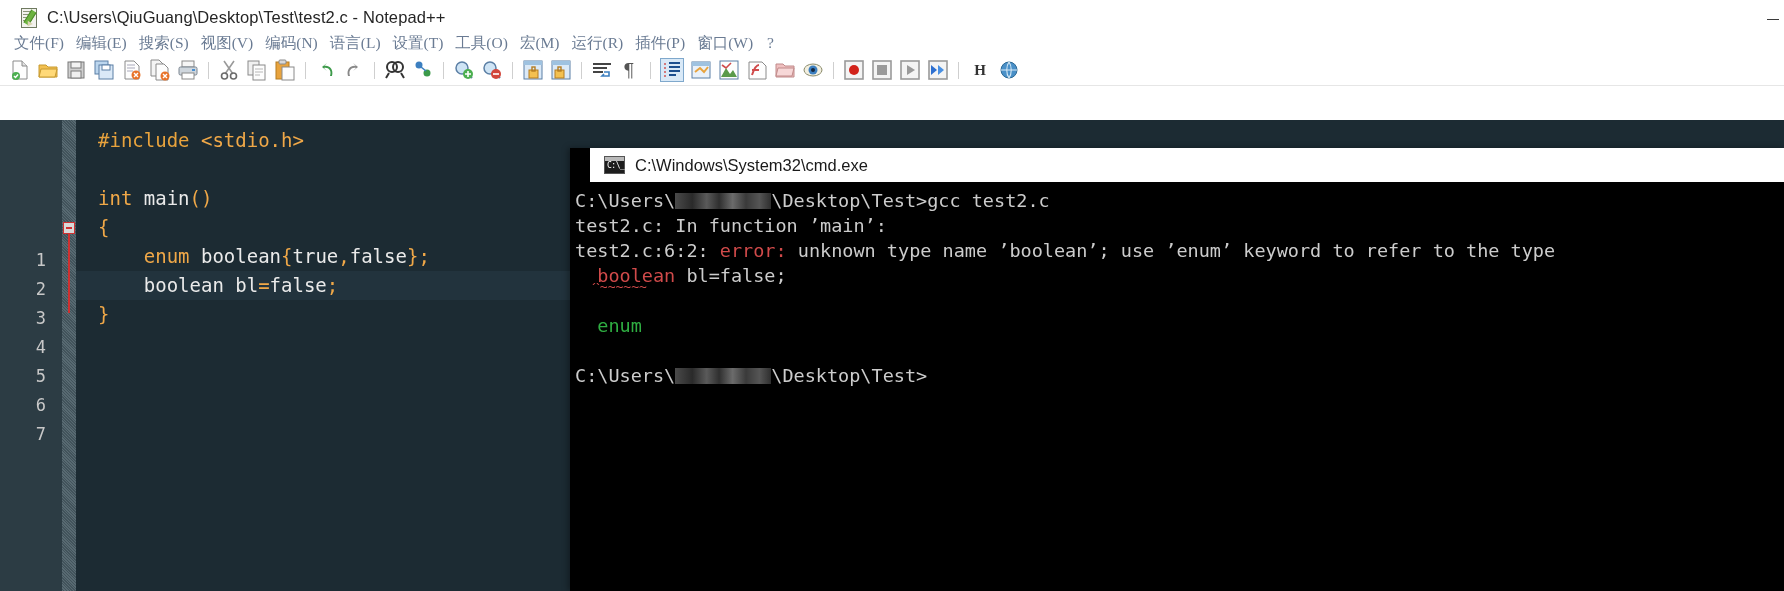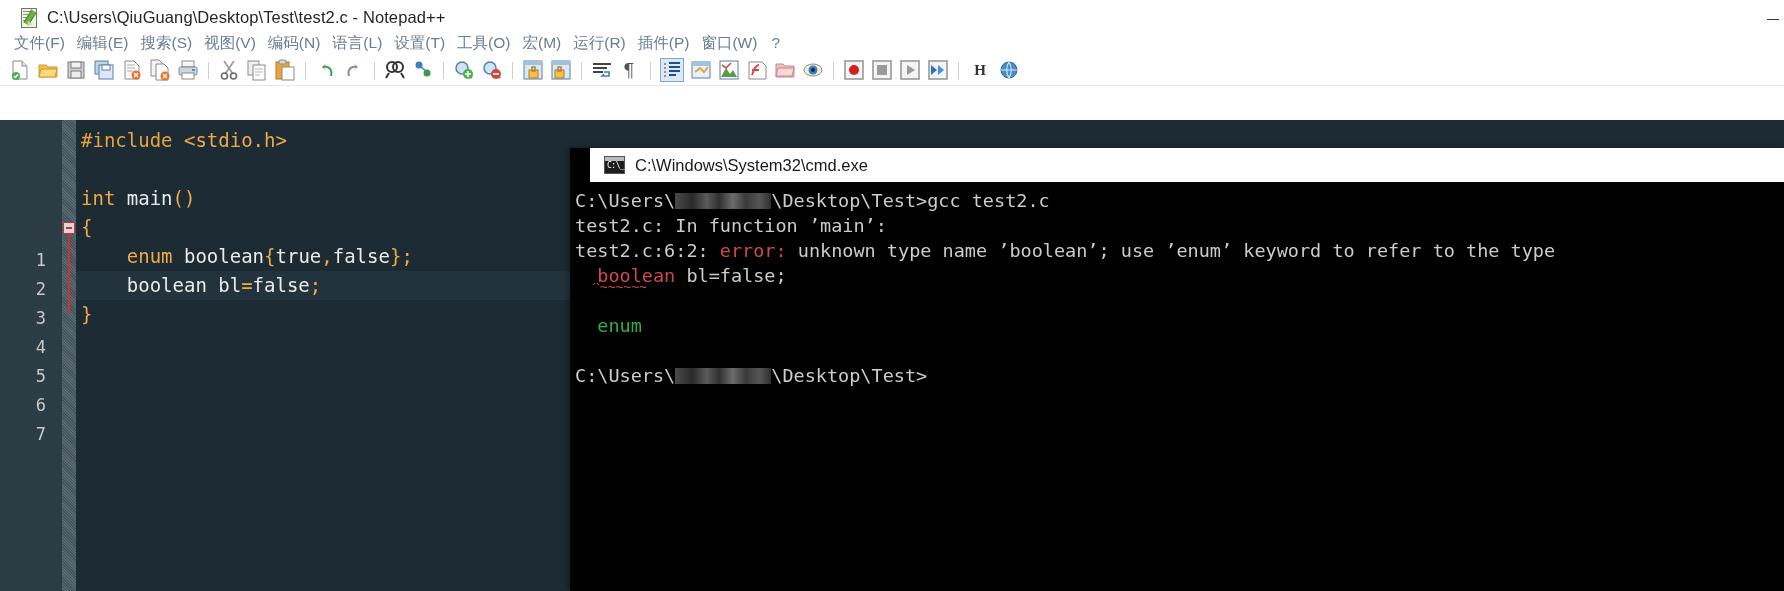--- a/index.html
+++ b/index.html
@@ -45,20 +45,21 @@
     width:46px;height:30px;display:flex;align-items:center;justify-content:center;
     font-size:15px;color:#3a3a3a;
   }
   .win-btn .min-bar{display:block;width:12px;height:1px;background:#3a3a3a;margin-top:8px;}
 
   
   .menubar{
     position:absolute;left:0;top:31px;width:1784px;height:24px;
     background:#ffffff;display:flex;align-items:center;padding-left:8px;
     box-sizing:border-box;
+    font-family:Liberation Serif, serif;
   }
   .menu-item{
     font-size:15.5px;color:#6a7b93;white-space:nowrap;padding:1px 6px;cursor:default;
   }
   .menu-item.q{color:#6a7b93;padding-left:8px;}
 
   
   .toolbar{
     position:absolute;left:0;top:55px;width:1784px;height:31px;
     background:#ffffff;display:flex;align-items:center;padding-left:6px;box-sizing:border-box;
@@ -119,21 +120,21 @@
     position:absolute;left:76px;top:0;right:0;height:471px;background:#1c2b33;
   }
   .line{
     position:relative;height:29px;line-height:29px;white-space:pre;
     font-family:"DejaVu Sans Mono", monospace;font-size:19px;
   }
   .lnum{
     position:absolute;left:0;width:46px;text-align:right;height:29px;line-height:29px;
     font-family:"DejaVu Sans Mono", monospace;font-size:17px;color:#c8c8c8;
   }
-  .code-line{padding-left:5px;color:#e9e9e9;}
+  .code-line{padding-left:22px;color:#e9e9e9;}
   .code-line.hl{background:#22333d;}
   .tok-pre{color:#e8a33d;}
   .tok-inc{color:#f0a848;}
   .tok-kw{color:#f0a848;}
   .tok-brace{color:#f0a848;}
   .tok-op{color:#f0a848;}
   .tok-plain{color:#eaeaea;}
   .fold-marker{
     position:absolute;left:63px;width:12px;height:12px;background:#d8d8d8;border:1.5px solid #cf3030;
     box-sizing:border-box;

